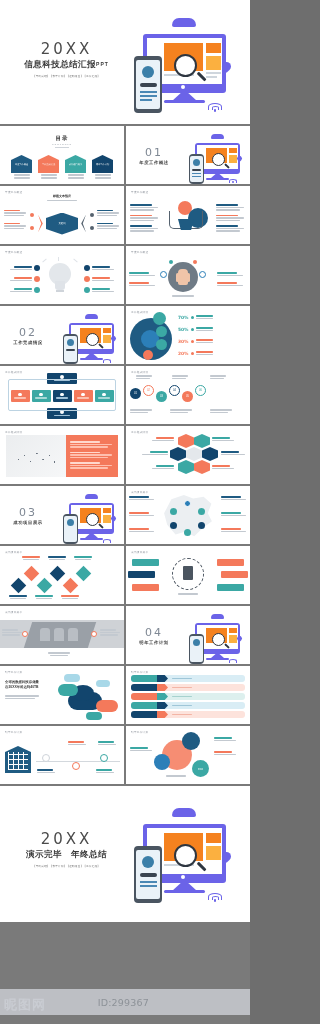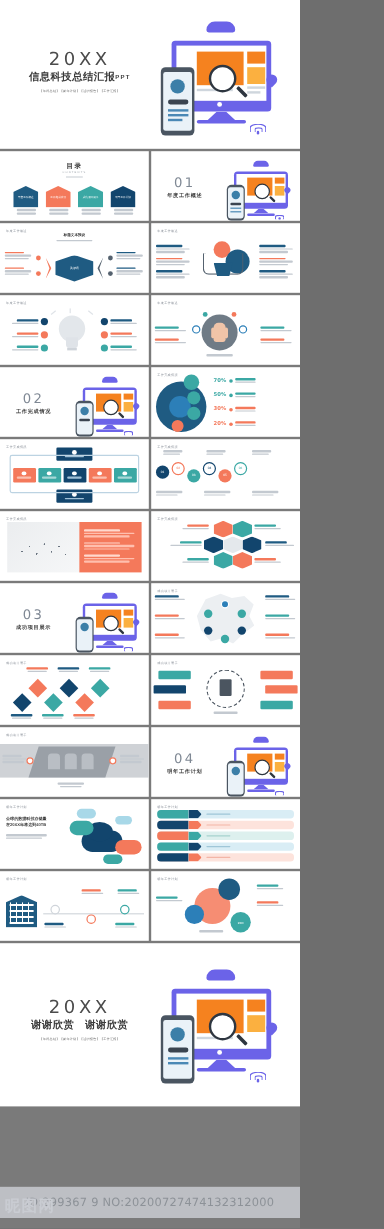--- a/index.html
+++ b/index.html
@@ -896,21 +896,21 @@
       <div style="position:absolute;left:40px;top:48px;">
             <i class="tb" style="width:20px;"></i>
           </div>
     </div>
   </div>
 </div>
 
 <div class="slide full" style="height:136px;">
   <div class="cover-title" style="top:44px;">
     <div class="cv-year">20XX</div>
-    <div class="cv-main">谢谢欣赏　谢谢欣赏</div>
+    <div class="cv-main">演示完毕　年终总结</div>
     <div class="cv-sub">【年终总结】【新年计划】【述职报告】【工作汇报】</div>
   </div>
   <div>
     <div class="ill mon-cloud" style="left:172px;top:22px;width:24px;height:9px;"></div>
     <div class="ill monitor" style="left:143px;top:38px;width:83px;height:59px;">
       <div class="mon-screen" style="left:4px;top:4px;right:4px;bottom:9px;"></div>
       <div class="ill orange" style="left:21px;top:9px;width:39px;height:28px;"></div>
       <div class="ill orange" style="left:63px;top:9px;width:15px;height:10px;"></div>
       <div class="ill yellow" style="left:63px;top:22px;width:15px;height:14px;"></div>
       <div class="ill" style="left:21px;top:40px;width:30px;height:2px;background:#cfd6dd;"></div>
@@ -930,17 +930,17 @@
     <div class="ill pin" style="left:222px;top:66px;width:9px;height:9px;"></div>
     <div class="ill wifi" style="left:208px;top:107px;width:14px;height:9px;">
       <span style="left:0;top:0;width:14px;height:7px;"></span>
       <span style="left:3.5px;top:3px;width:7px;height:3.5px;"></span>
       <span style="left:5.6px;top:6px;width:2.8px;height:2.8px;background:#6b63e8;border:none;border-radius:50%;"></span>
     </div>
   </div>
 </div>
 
 <div class="wm">
-  <span>ID:299367</span>&nbsp;<span>9 NO:20200727474132312000</span>
+  <span>ID:299367</span>&nbsp;
 </div>
 <div class="wm-cn">昵图网</div>
 
 </div>
 
 </body></html>

